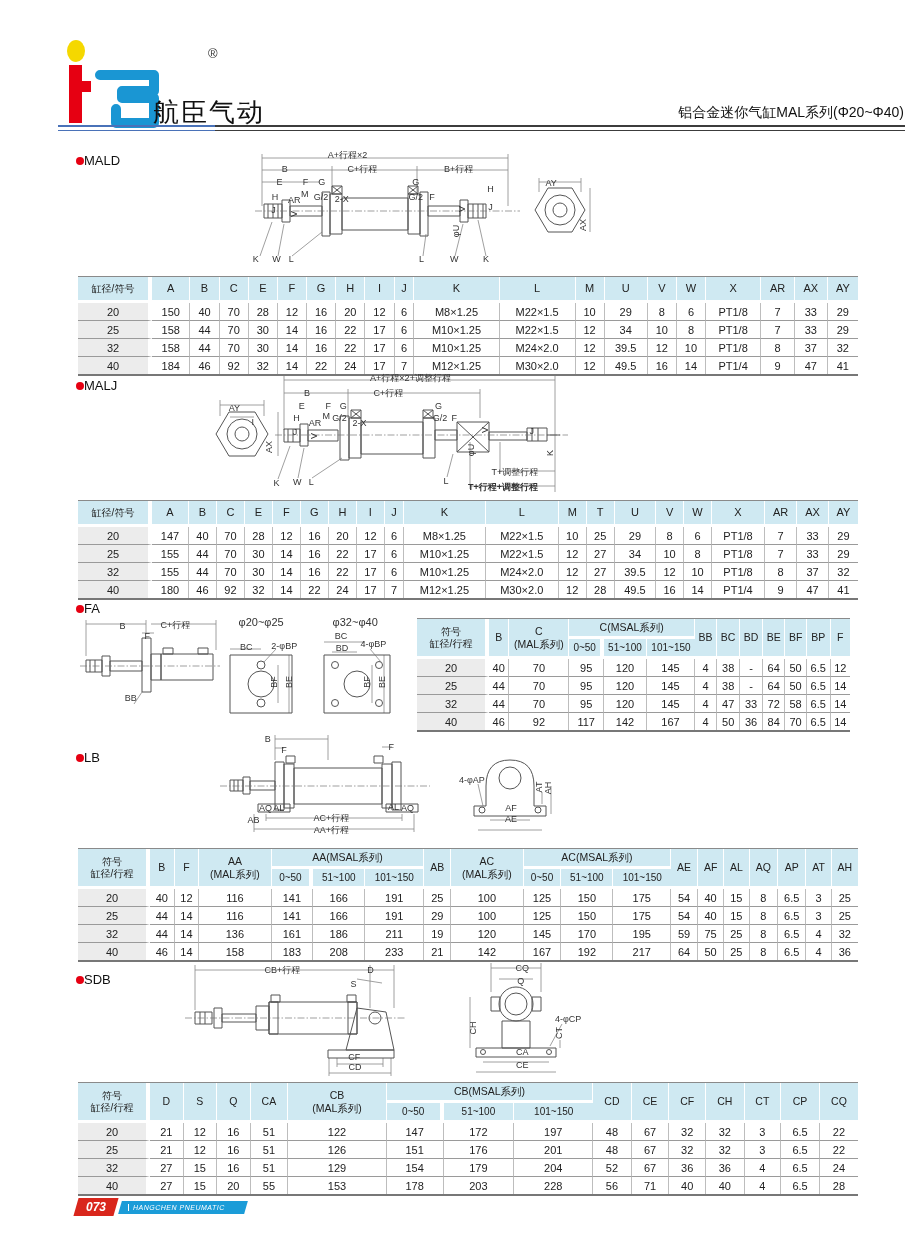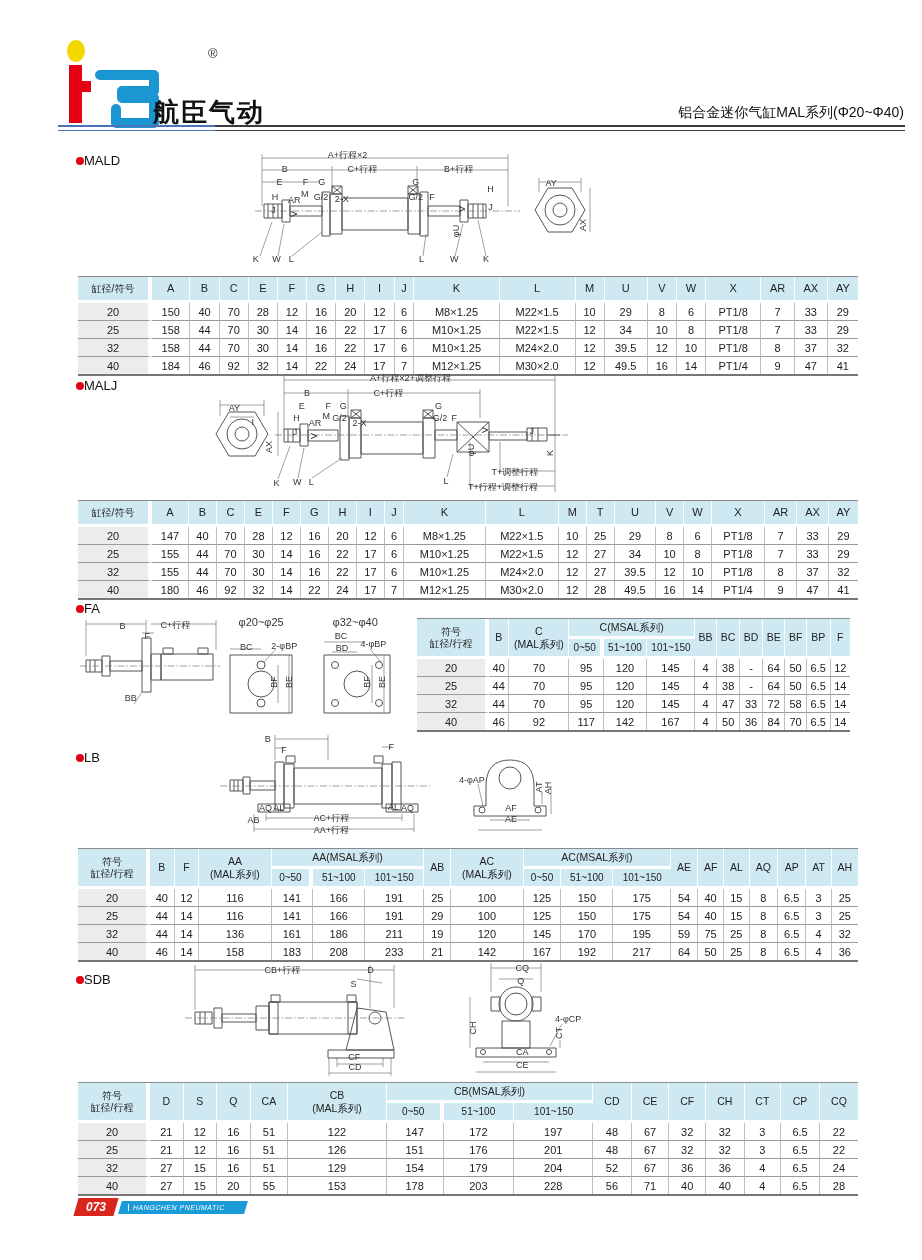--- a/index.html
+++ b/index.html
@@ -1,20 +1,20 @@
 <!DOCTYPE html>
 <html><head>
 <meta charset="utf-8">
 <style>
   html,body{margin:0;padding:0;background:#fff;}
   .page{position:relative;width:922px;height:1260px;background:#fff;overflow:hidden;
         font-family:"Liberation Sans","DejaVu Sans",sans-serif;color:#222;}
   
   .logo{position:absolute;left:58px;top:38px;width:160px;height:90px;}
-  .logo-word{position:absolute;left:153px;top:95px;font-size:26px;font-weight:bold;color:#111;letter-spacing:2px;}
+  .logo-word{position:absolute;left:153px;top:95px;font-size:26px;font-weight:normal;color:#111;letter-spacing:2px;}
   .regmark{position:absolute;left:208px;top:46px;font-size:13px;color:#333;}
   .page-title{position:absolute;right:18px;top:104px;font-size:14px;color:#111;}
   .rule{position:absolute;top:125px;height:3px;border-top:2px solid #3c3c3c;border-bottom:1px solid #3c3c3c;}
   .rule.dark{left:215px;width:690px;}
   .rule.blue{left:58px;width:157px;border-color:#4a72b8;}
   
   .sec-title{position:absolute;font-size:13px;color:#111;display:flex;align-items:center;}
   .bullet{width:8px;height:8px;border-radius:50%;background:#e60012;display:inline-block;}
   
   .diagram{position:absolute;}
@@ -349,21 +349,21 @@
       <span class="dim-label rot" style="left: 19.5%; top: 51%;">V</span>
       <span class="dim-label" style="left: 48.9%; top: 47%;">J</span>
       <span class="dim-label rot" style="left: 42.5%; top: 46%;">V</span>
       <span class="dim-label rot" style="left: 40.7%; top: 62%;">φU</span>
       <span class="dim-label" style="left: 14.4%; top: 89%;">K</span>
       <span class="dim-label" style="left: 17.2%; top: 88%;">W</span>
       <span class="dim-label" style="left: 19.1%; top: 88%;">L</span>
       <span class="dim-label" style="left: 37.3%; top: 87%;">L</span>
       <span class="dim-label rot" style="left: 51.4%; top: 65%;">K</span>
       <span class="dim-label" style="left: 46.6%; top: 80%;">T+调整行程</span>
-      <span class="dim-label" style="left: 45%; top: 92%;">T+行程+调整行程</span>
+      <span class="dim-label" style="left: 45%; top: 92%; font-weight: bold;">T+行程+调整行程</span>
     </div>
   <table class="t1" style="left:78px;top:500px;width:780px;">
       <thead>
         <tr>
           <th>缸径/符号</th>
           <th>A</th>
           <th>B</th>
           <th>C</th>
           <th>E</th>
           <th>F</th>

